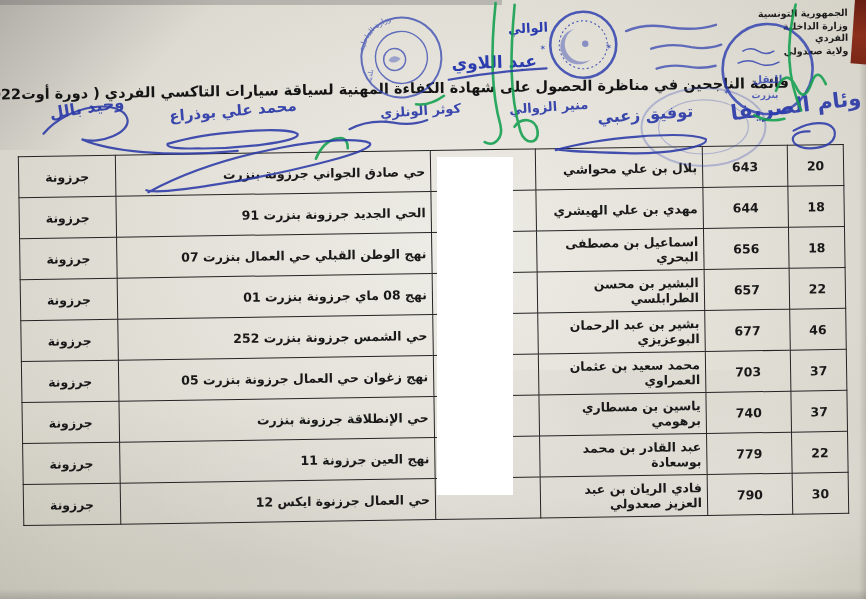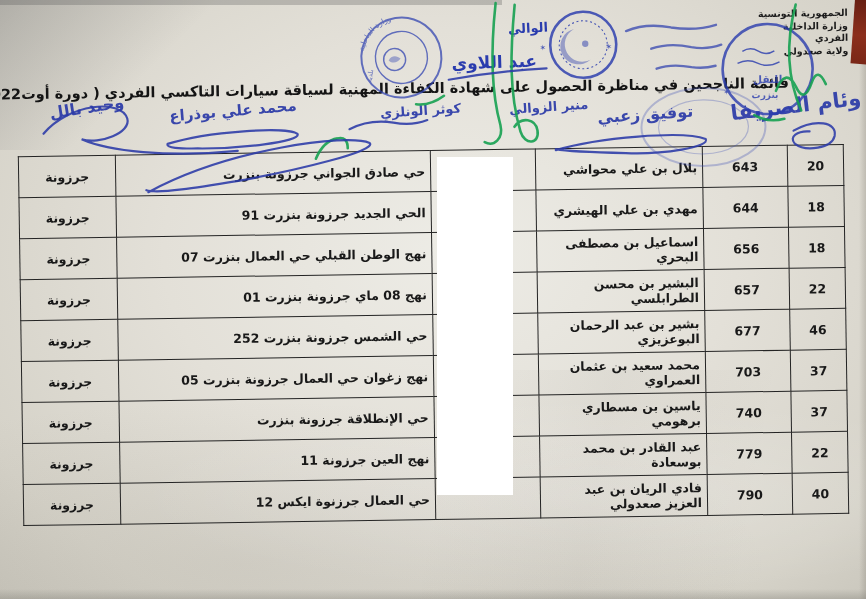--- a/index.html
+++ b/index.html
@@ -158,21 +158,21 @@
           </tr>
           <tr>
             <td class="col-rank">22</td>
             <td class="col-number">779</td>
             <td class="col-name">عبد القادر بن محمد بوسعادة</td>
             <td class="col-redacted"></td>
             <td class="col-address">نهج العين جرزونة 11</td>
             <td class="col-location">جرزونة</td>
           </tr>
           <tr>
-            <td class="col-rank">40</td>
+            <td class="col-rank">30</td>
             <td class="col-number">790</td>
             <td class="col-name">فادي الريان بن عبد العزيز صعدولي</td>
             <td class="col-redacted"></td>
             <td class="col-address">حي العمال جرزنوة ايكس 12</td>
             <td class="col-location">جرزونة</td>
           </tr>
         </tbody>
     </table>
 
     <svg class="ink-overlay" viewBox="0 0 866 599">

